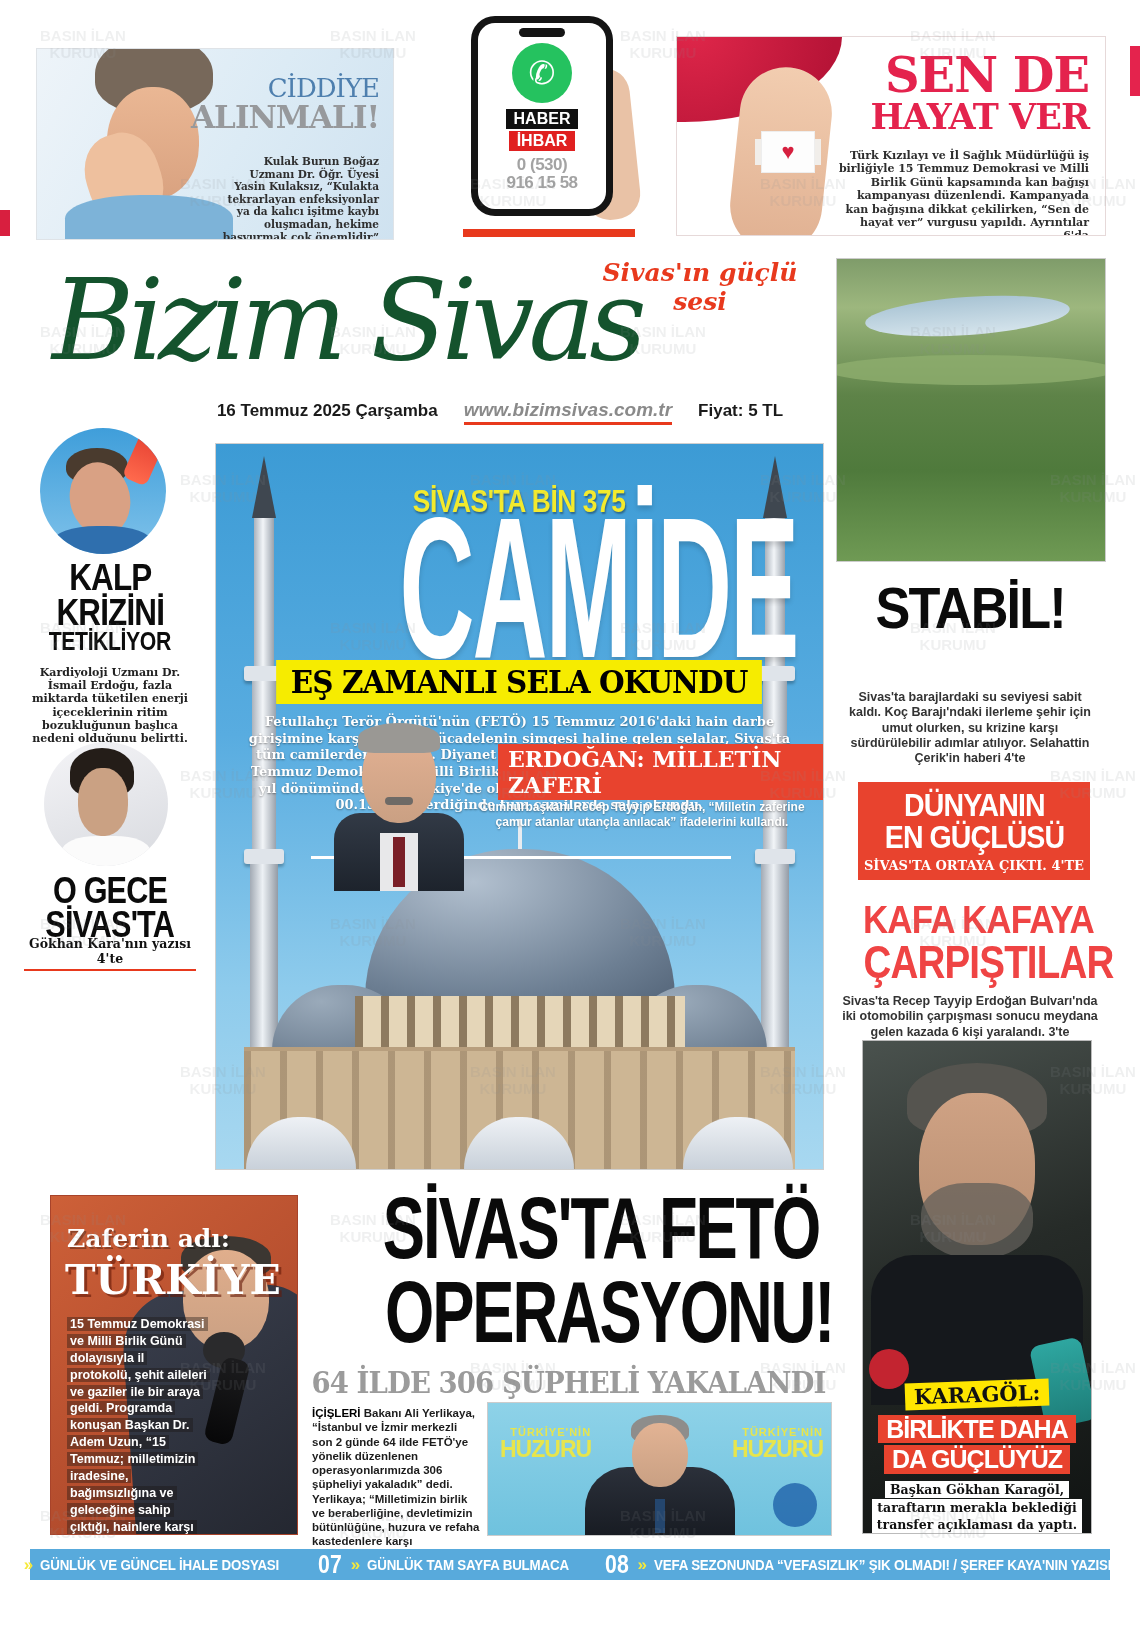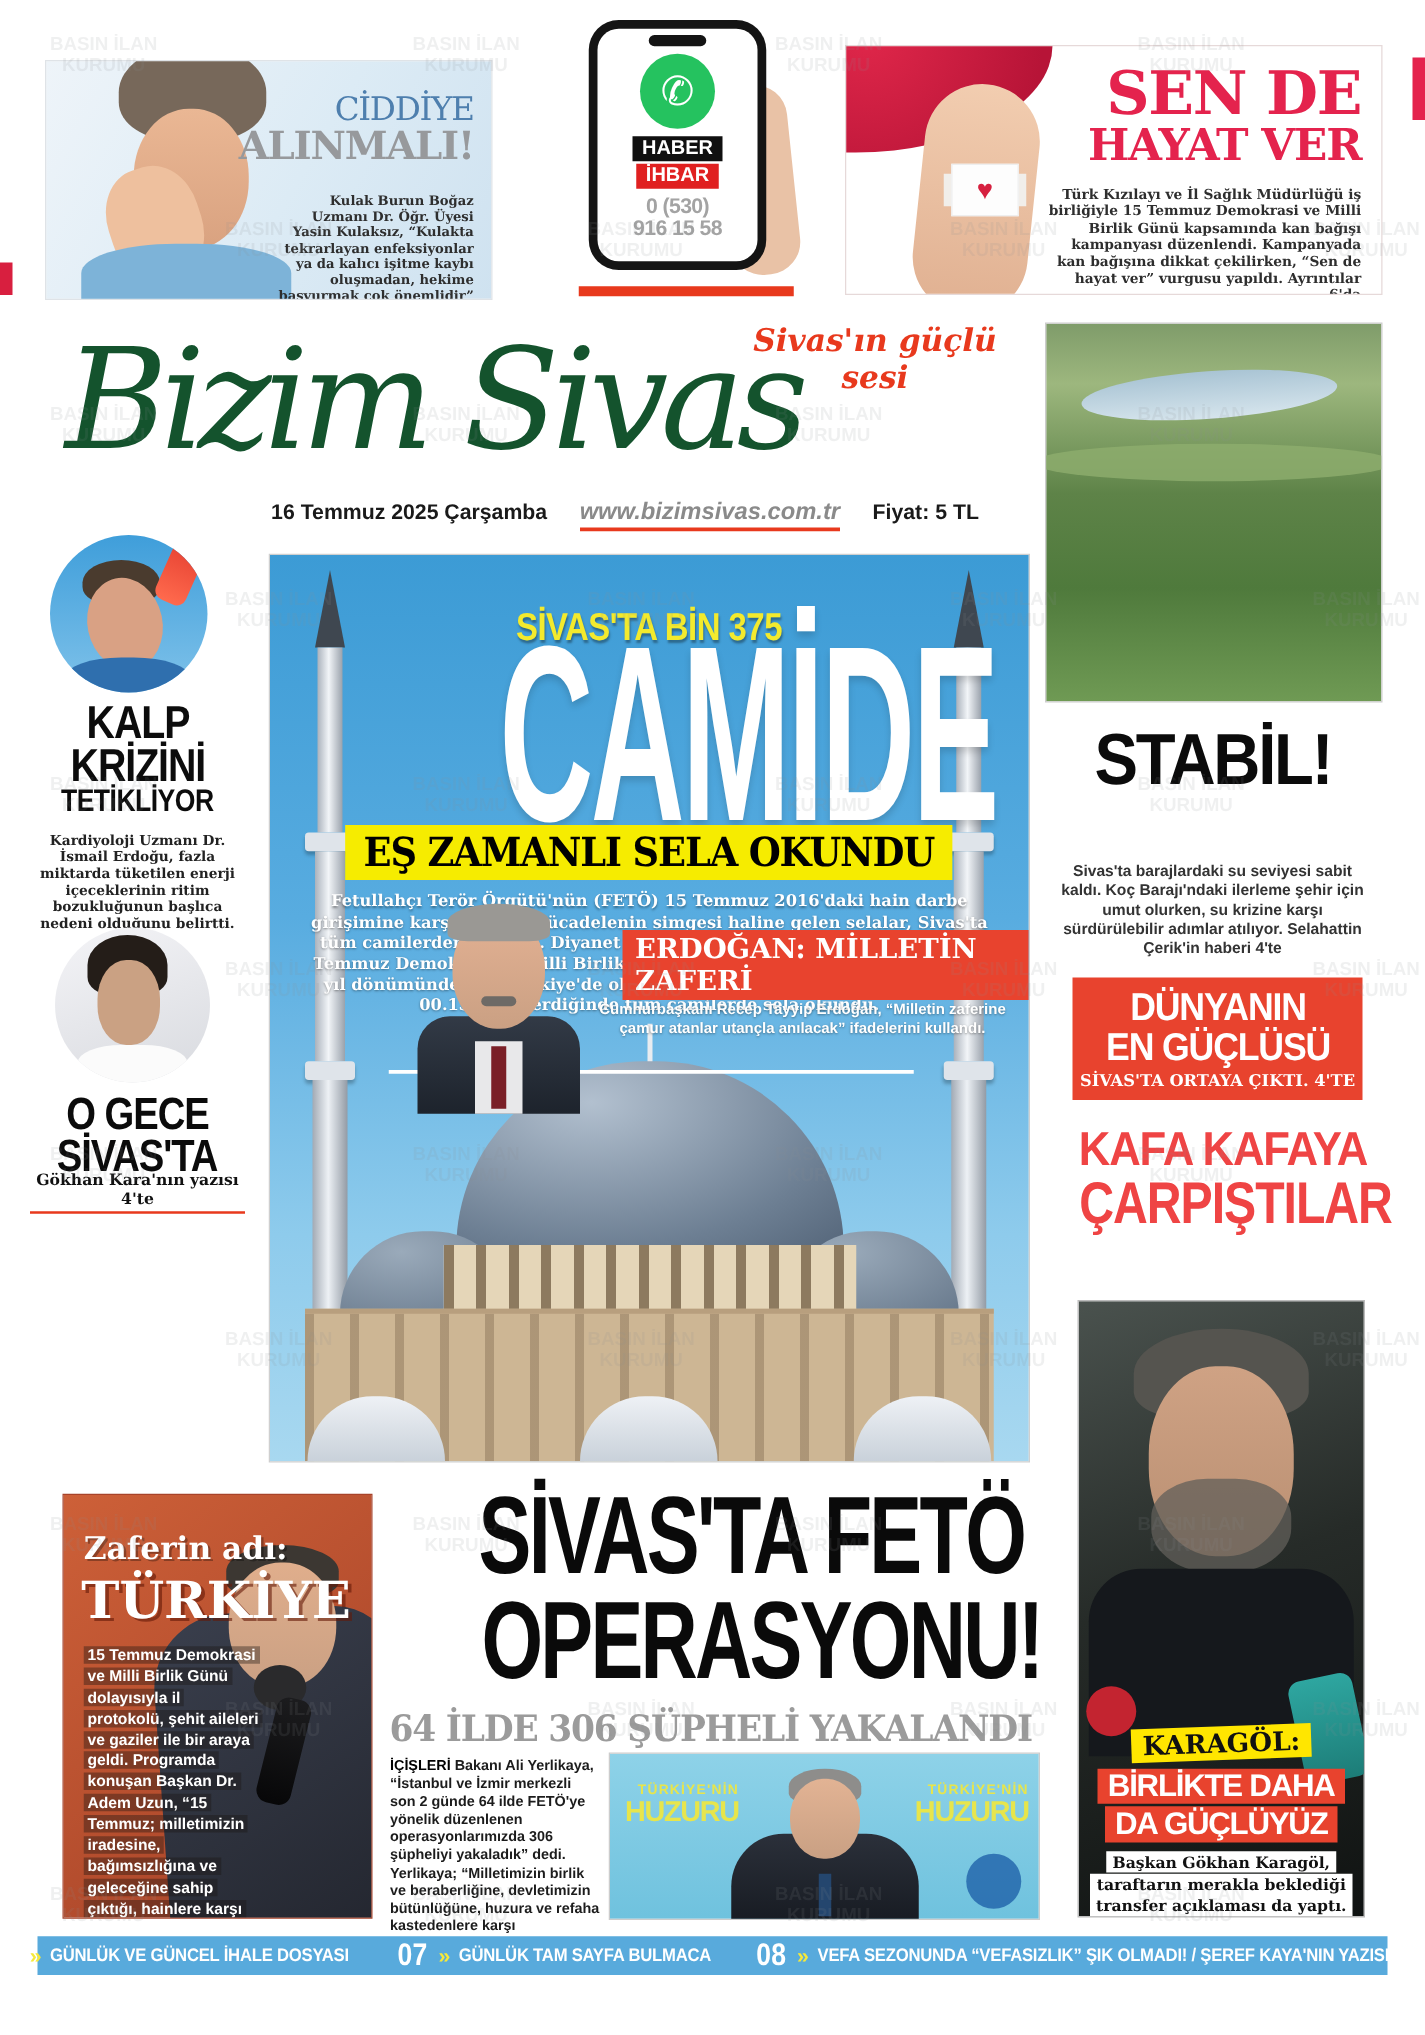--- a/index.html
+++ b/index.html
@@ -348,20 +348,23 @@
   <div class="strongest abs">
     <div class="str-l"><span>DÜNYANIN</span></div>
     <div class="str-l"><span>EN GÜÇLÜSÜ</span></div>
     <div class="str-sub">SİVAS'TA ORTAYA ÇIKTI. 4'TE</div>
   </div>
 
   <div class="kafa-head abs">
     <div class="kafa-l1"><span>KAFA KAFAYA</span></div>
     <div class="kafa-l2"><span>ÇARPIŞTILAR</span></div>
   </div>
+  <div id="kafa-body" class="rr-body">
+    <span>Sivas'ta Recep Tayyip Erdoğan Bulvarı'nda iki otomobilin çarpışması sonucu meydana gelen kazada 6 kişi yaralandı. </span><b>3'te</b>
+  </div>
 
   <div class="karagol abs">
     <div class="kg-hair"></div>
     <div class="kg-face"></div>
     <div class="kg-beard"></div>
     <div class="kg-bodyshape"></div>
     <div class="kg-mic"></div>
     <div class="kg-logo"></div>
     <div class="kg-kicker"><span>KARAGÖL:</span></div>
     <div class="kg-red">

